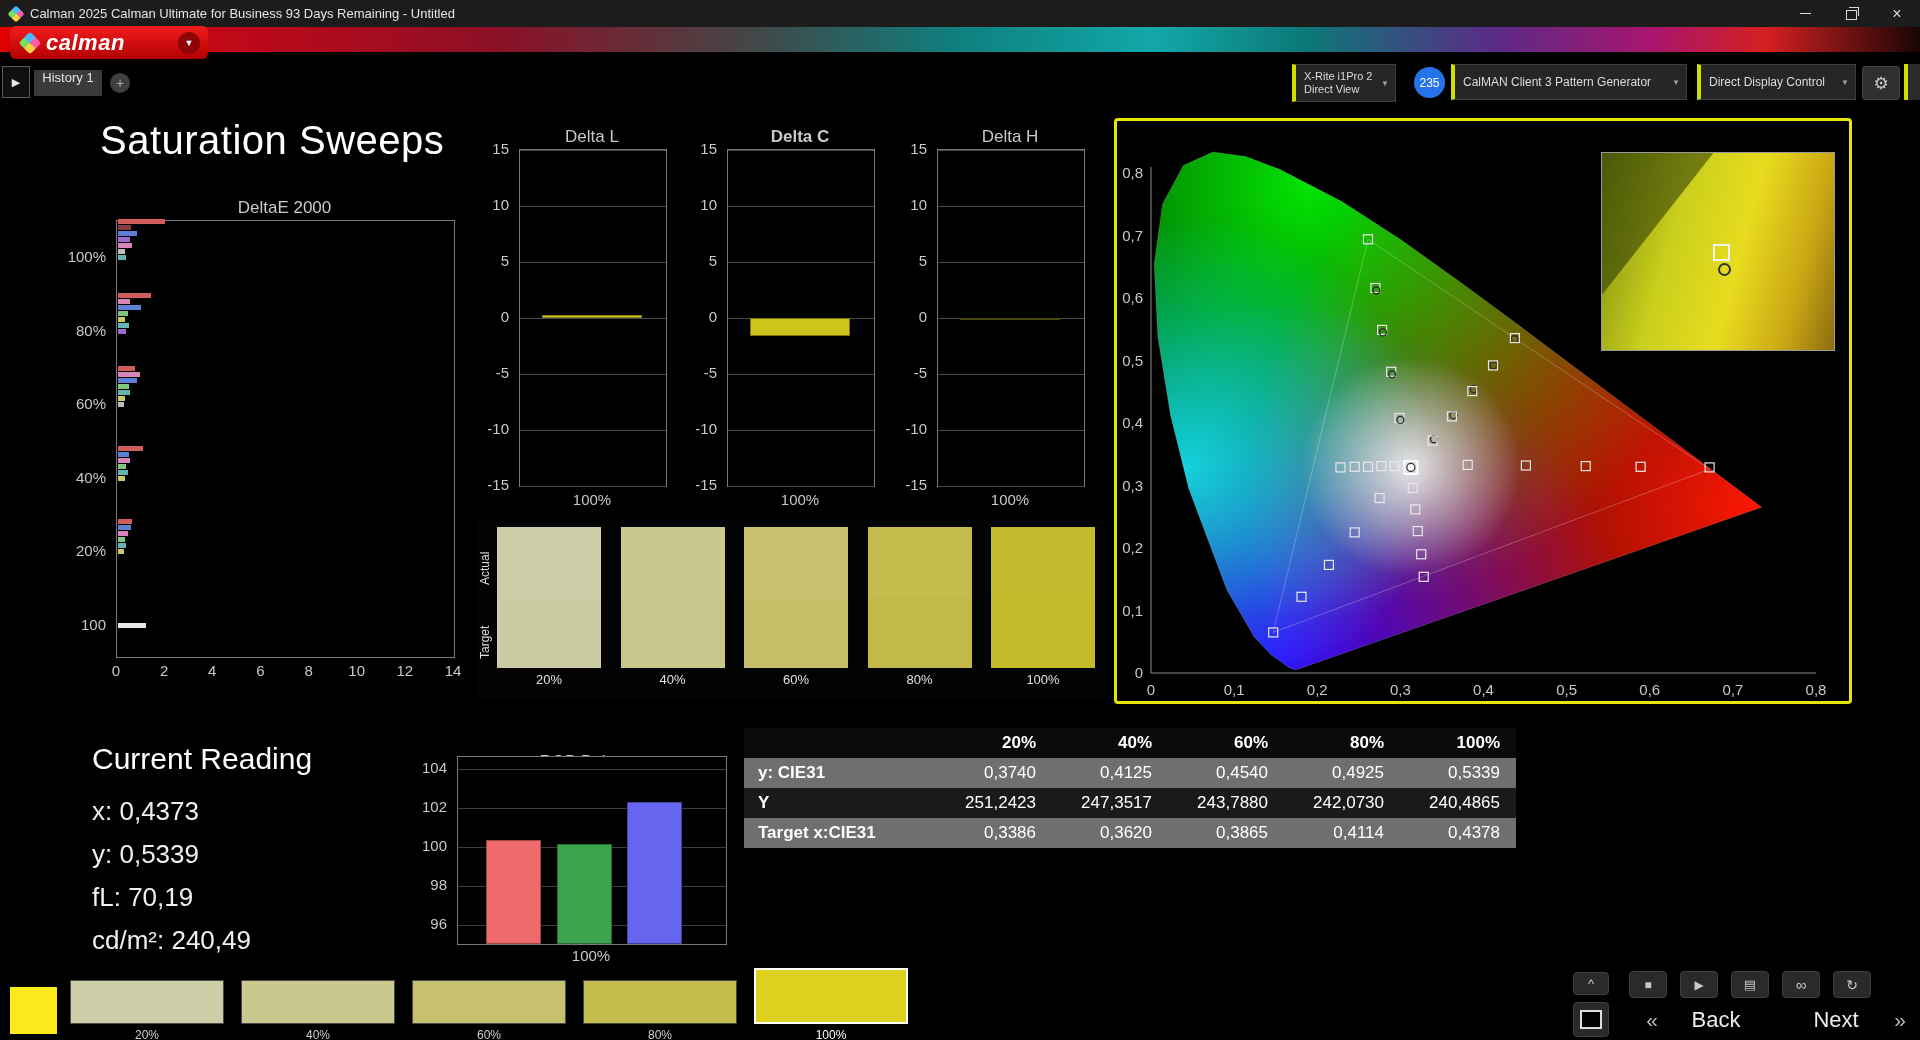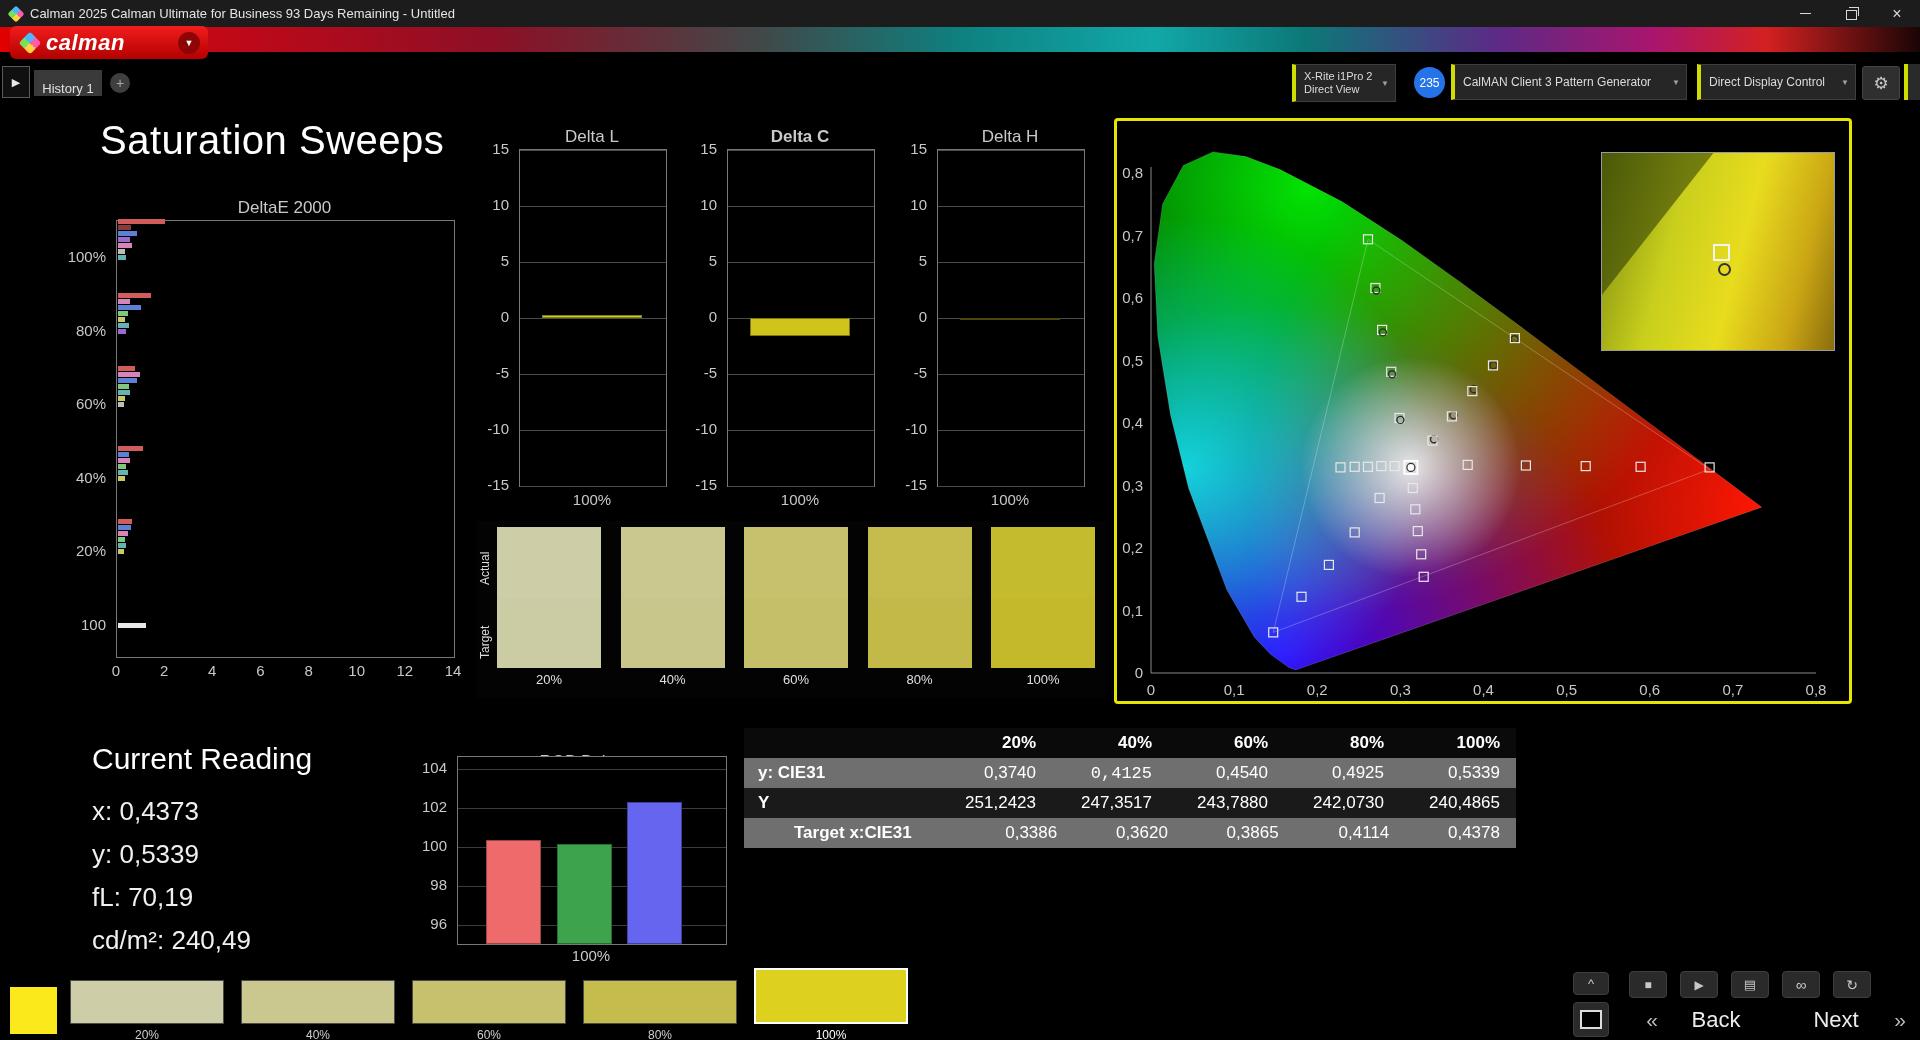--- a/index.html
+++ b/index.html
@@ -15,21 +15,21 @@
   .restore-glyph::before{content:"";position:absolute;left:2px;top:-4px;width:9px;height:8px;border-top:1px solid #d9d9d9;border-right:1px solid #d9d9d9;}
   
   .stripe{position:absolute;left:0;top:27px;width:1920px;height:25px;background:linear-gradient(90deg,#e00000 0%,#c00818 12%,#8c1026 26%,#3f4a4a 40%,#0e8080 50%,#12a8a8 60%,#0c7878 68%,#5c2a86 78%,#a8156e 86%,#d42020 92%,#1a0505 100%);}
   
   .logo{position:absolute;left:10px;top:26px;width:198px;height:33px;border-radius:6px;background:linear-gradient(#f21d1d,#b30000);display:flex;align-items:center;padding:0 8px;box-sizing:border-box;}
   .logo-diamond{width:16px;height:16px;background:conic-gradient(#ff5ca8 0 25%,#ffd23e 0 50%,#7ae05a 0 75%,#4ab8ff 0 100%);transform:rotate(45deg);border-radius:3px;margin:0 8px 0 4px;}
   .logo-text{color:#fff;font-size:22px;font-weight:bold;font-style:italic;letter-spacing:.5px;}
   .logo-caret{margin-left:auto;width:22px;height:22px;border-radius:50%;background:#8f0404;color:#fff;font-size:9px;display:flex;align-items:center;justify-content:center;}
   
   .tab-arrow-btn{position:absolute;left:2px;top:66px;width:26px;height:30px;background:#101010;border:1px solid #5a5a5a;color:#e8e8e8;font-size:11px;display:flex;align-items:center;justify-content:center;}
-  .tab{position:absolute;left:34px;top:70px;width:68px;height:26px;background:#3a3a3a;color:#e2e2e2;font-size:13px;display:flex;align-items:flex-end;justify-content:center;}
+  .tab{position:absolute;left:34px;top:70px;width:68px;height:26px;background:#3a3a3a;color:#e2e2e2;font-size:13px;display:flex;align-items:flex-start;justify-content:center;}
   .tab-plus{position:absolute;left:110px;top:73px;width:20px;height:20px;border-radius:50%;background:#3f3f3f;color:#a8a8a8;font-size:14px;display:flex;align-items:center;justify-content:center;}
   
   .dd{position:absolute;background:#262626;border:1px solid #3e3e3e;border-left:4px solid #cfdd00;color:#dcdcdc;display:flex;align-items:center;box-sizing:border-box;}
   .dd .dd-caret{position:absolute;right:6px;top:50%;transform:translateY(-50%);font-size:8px;color:#a0a0a0;}
   .badge{position:absolute;left:1414px;top:67px;width:31px;height:31px;border-radius:50%;background:#2573e8;color:#fff;font-size:12px;display:flex;align-items:center;justify-content:center;}
   .gear-btn{position:absolute;left:1862px;top:66px;width:36px;height:32px;background:#2f2f2f;border:1px solid #454545;border-radius:3px;color:#c8c8c8;font-size:17px;display:flex;align-items:center;justify-content:center;}
   .clipped-ctl{position:absolute;left:1904px;top:64px;width:16px;height:36px;background:#2a2a2a;border-left:4px solid #cfdd00;}
   
   .page-title{position:absolute;left:100px;top:118px;color:#fff;font-size:40px;font-weight:300;letter-spacing:.5px;}
   .chart-title{position:absolute;color:#c9c9c9;font-size:17px;text-align:center;}
@@ -413,35 +413,35 @@
         <div style="width: 192px;"></div>
         <div class="cell-num" style="width: 116px; font-weight: bold;">20%</div>
         <div class="cell-num" style="width: 116px; font-weight: bold;">40%</div>
         <div class="cell-num" style="width: 116px; font-weight: bold;">60%</div>
         <div class="cell-num" style="width: 116px; font-weight: bold;">80%</div>
         <div class="cell-num" style="width: 116px; font-weight: bold;">100%</div>
       </div>
       <div class="table-row" style="background: rgb(111, 111, 111);">
         <div style="width: 192px; padding-left: 14px; box-sizing: border-box; font-weight: bold;">y: CIE31</div>
         <div class="cell-num" style="width: 116px;">0,3740</div>
-        <div class="cell-num" style="width: 116px; font-family: Liberation Mono, monospace;">0,4125</div>
+        <div class="cell-num" style="width: 116px;">0,4125</div>
         <div class="cell-num" style="width: 116px;">0,4540</div>
         <div class="cell-num" style="width: 116px;">0,4925</div>
         <div class="cell-num" style="width: 116px;">0,5339</div>
       </div>
       <div class="table-row" style="background: rgb(26, 26, 26);">
         <div style="width: 192px; padding-left: 14px; box-sizing: border-box; font-weight: bold;">Y</div>
         <div class="cell-num" style="width: 116px;">251,2423</div>
         <div class="cell-num" style="width: 116px;">247,3517</div>
         <div class="cell-num" style="width: 116px;">243,7880</div>
         <div class="cell-num" style="width: 116px;">242,0730</div>
         <div class="cell-num" style="width: 116px;">240,4865</div>
       </div>
       <div class="table-row" style="background: rgb(111, 111, 111);">
-        <div style="width: 192px; padding-left: 14px; box-sizing: border-box; font-weight: bold; margin-left: 36px;">Target x:CIE31</div>
+        <div style="width: 192px; padding-left: 14px; box-sizing: border-box; font-weight: bold;">Target x:CIE31</div>
         <div class="cell-num" style="width: 116px;">0,3386</div>
         <div class="cell-num" style="width: 116px;">0,3620</div>
         <div class="cell-num" style="width: 116px;">0,3865</div>
         <div class="cell-num" style="width: 116px;">0,4114</div>
         <div class="cell-num" style="width: 116px;">0,4378</div>
       </div>
     </div>
 
   <div class="pattern-window" style="background: rgb(251, 233, 28);"></div>
   <div class="abs" style="left:0;top:960px;width:1920px;height:80px;"></div>

